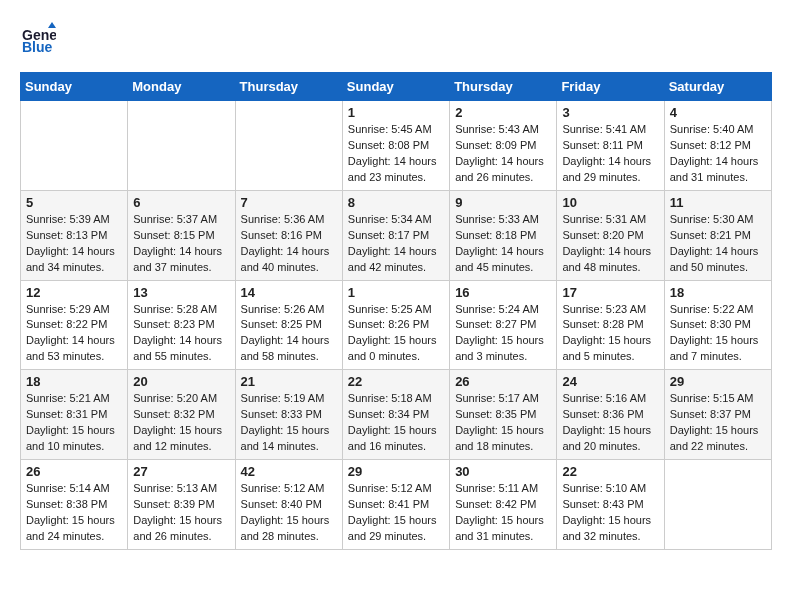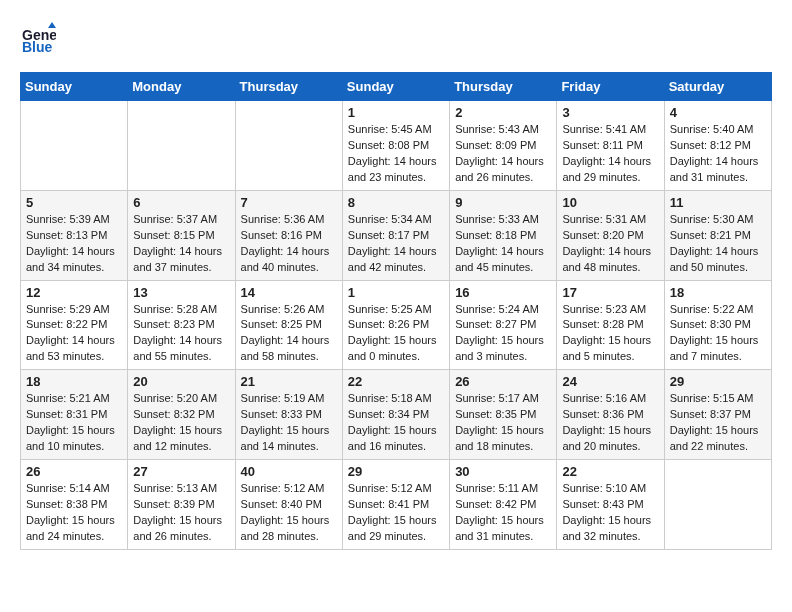--- a/index.html
+++ b/index.html
@@ -225,21 +225,21 @@
       <tr>
         <td>
           <div class="day-num">26</div>
           <div class="day-info">Sunrise: 5:14 AM<br>Sunset: 8:38 PM<br>Daylight: 15 hours and 24 minutes.</div>
         </td>
         <td>
           <div class="day-num">27</div>
           <div class="day-info">Sunrise: 5:13 AM<br>Sunset: 8:39 PM<br>Daylight: 15 hours and 26 minutes.</div>
         </td>
         <td>
-          <div class="day-num">40</div>
+          <div class="day-num">42</div>
           <div class="day-info">Sunrise: 5:12 AM<br>Sunset: 8:40 PM<br>Daylight: 15 hours and 28 minutes.</div>
         </td>
         <td>
           <div class="day-num">29</div>
           <div class="day-info">Sunrise: 5:12 AM<br>Sunset: 8:41 PM<br>Daylight: 15 hours and 29 minutes.</div>
         </td>
         <td>
           <div class="day-num">30</div>
           <div class="day-info">Sunrise: 5:11 AM<br>Sunset: 8:42 PM<br>Daylight: 15 hours and 31 minutes.</div>
         </td>

